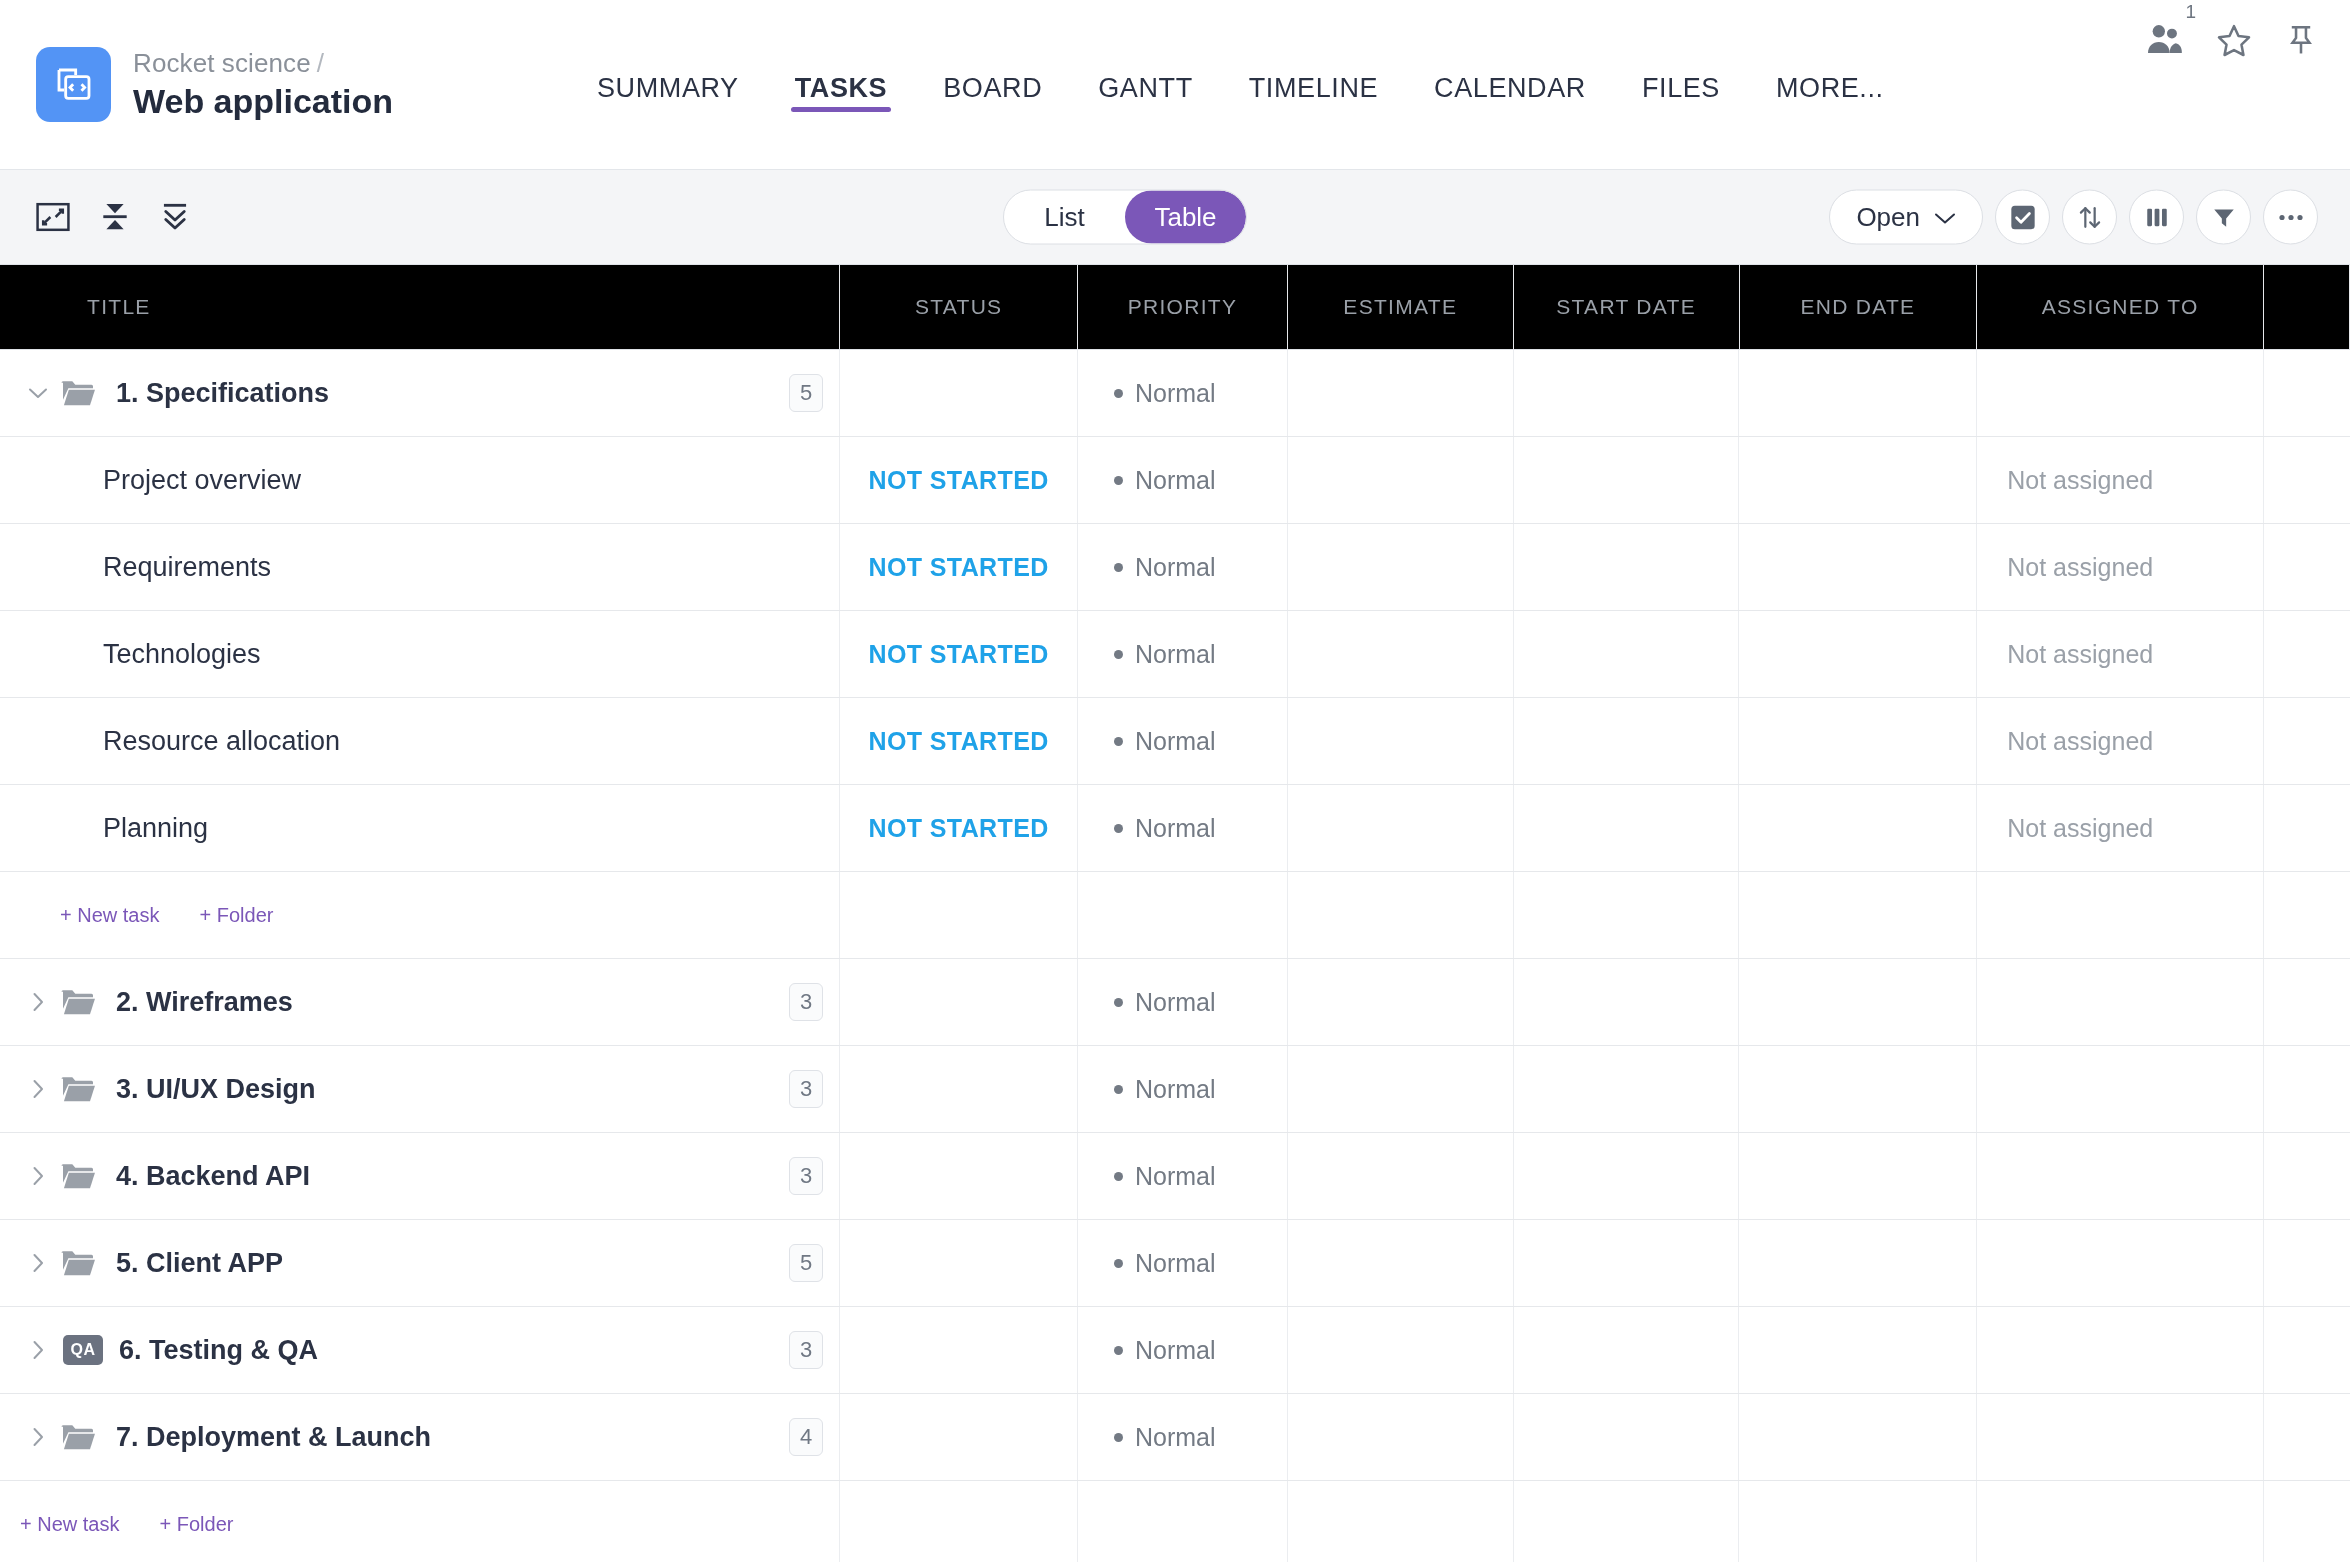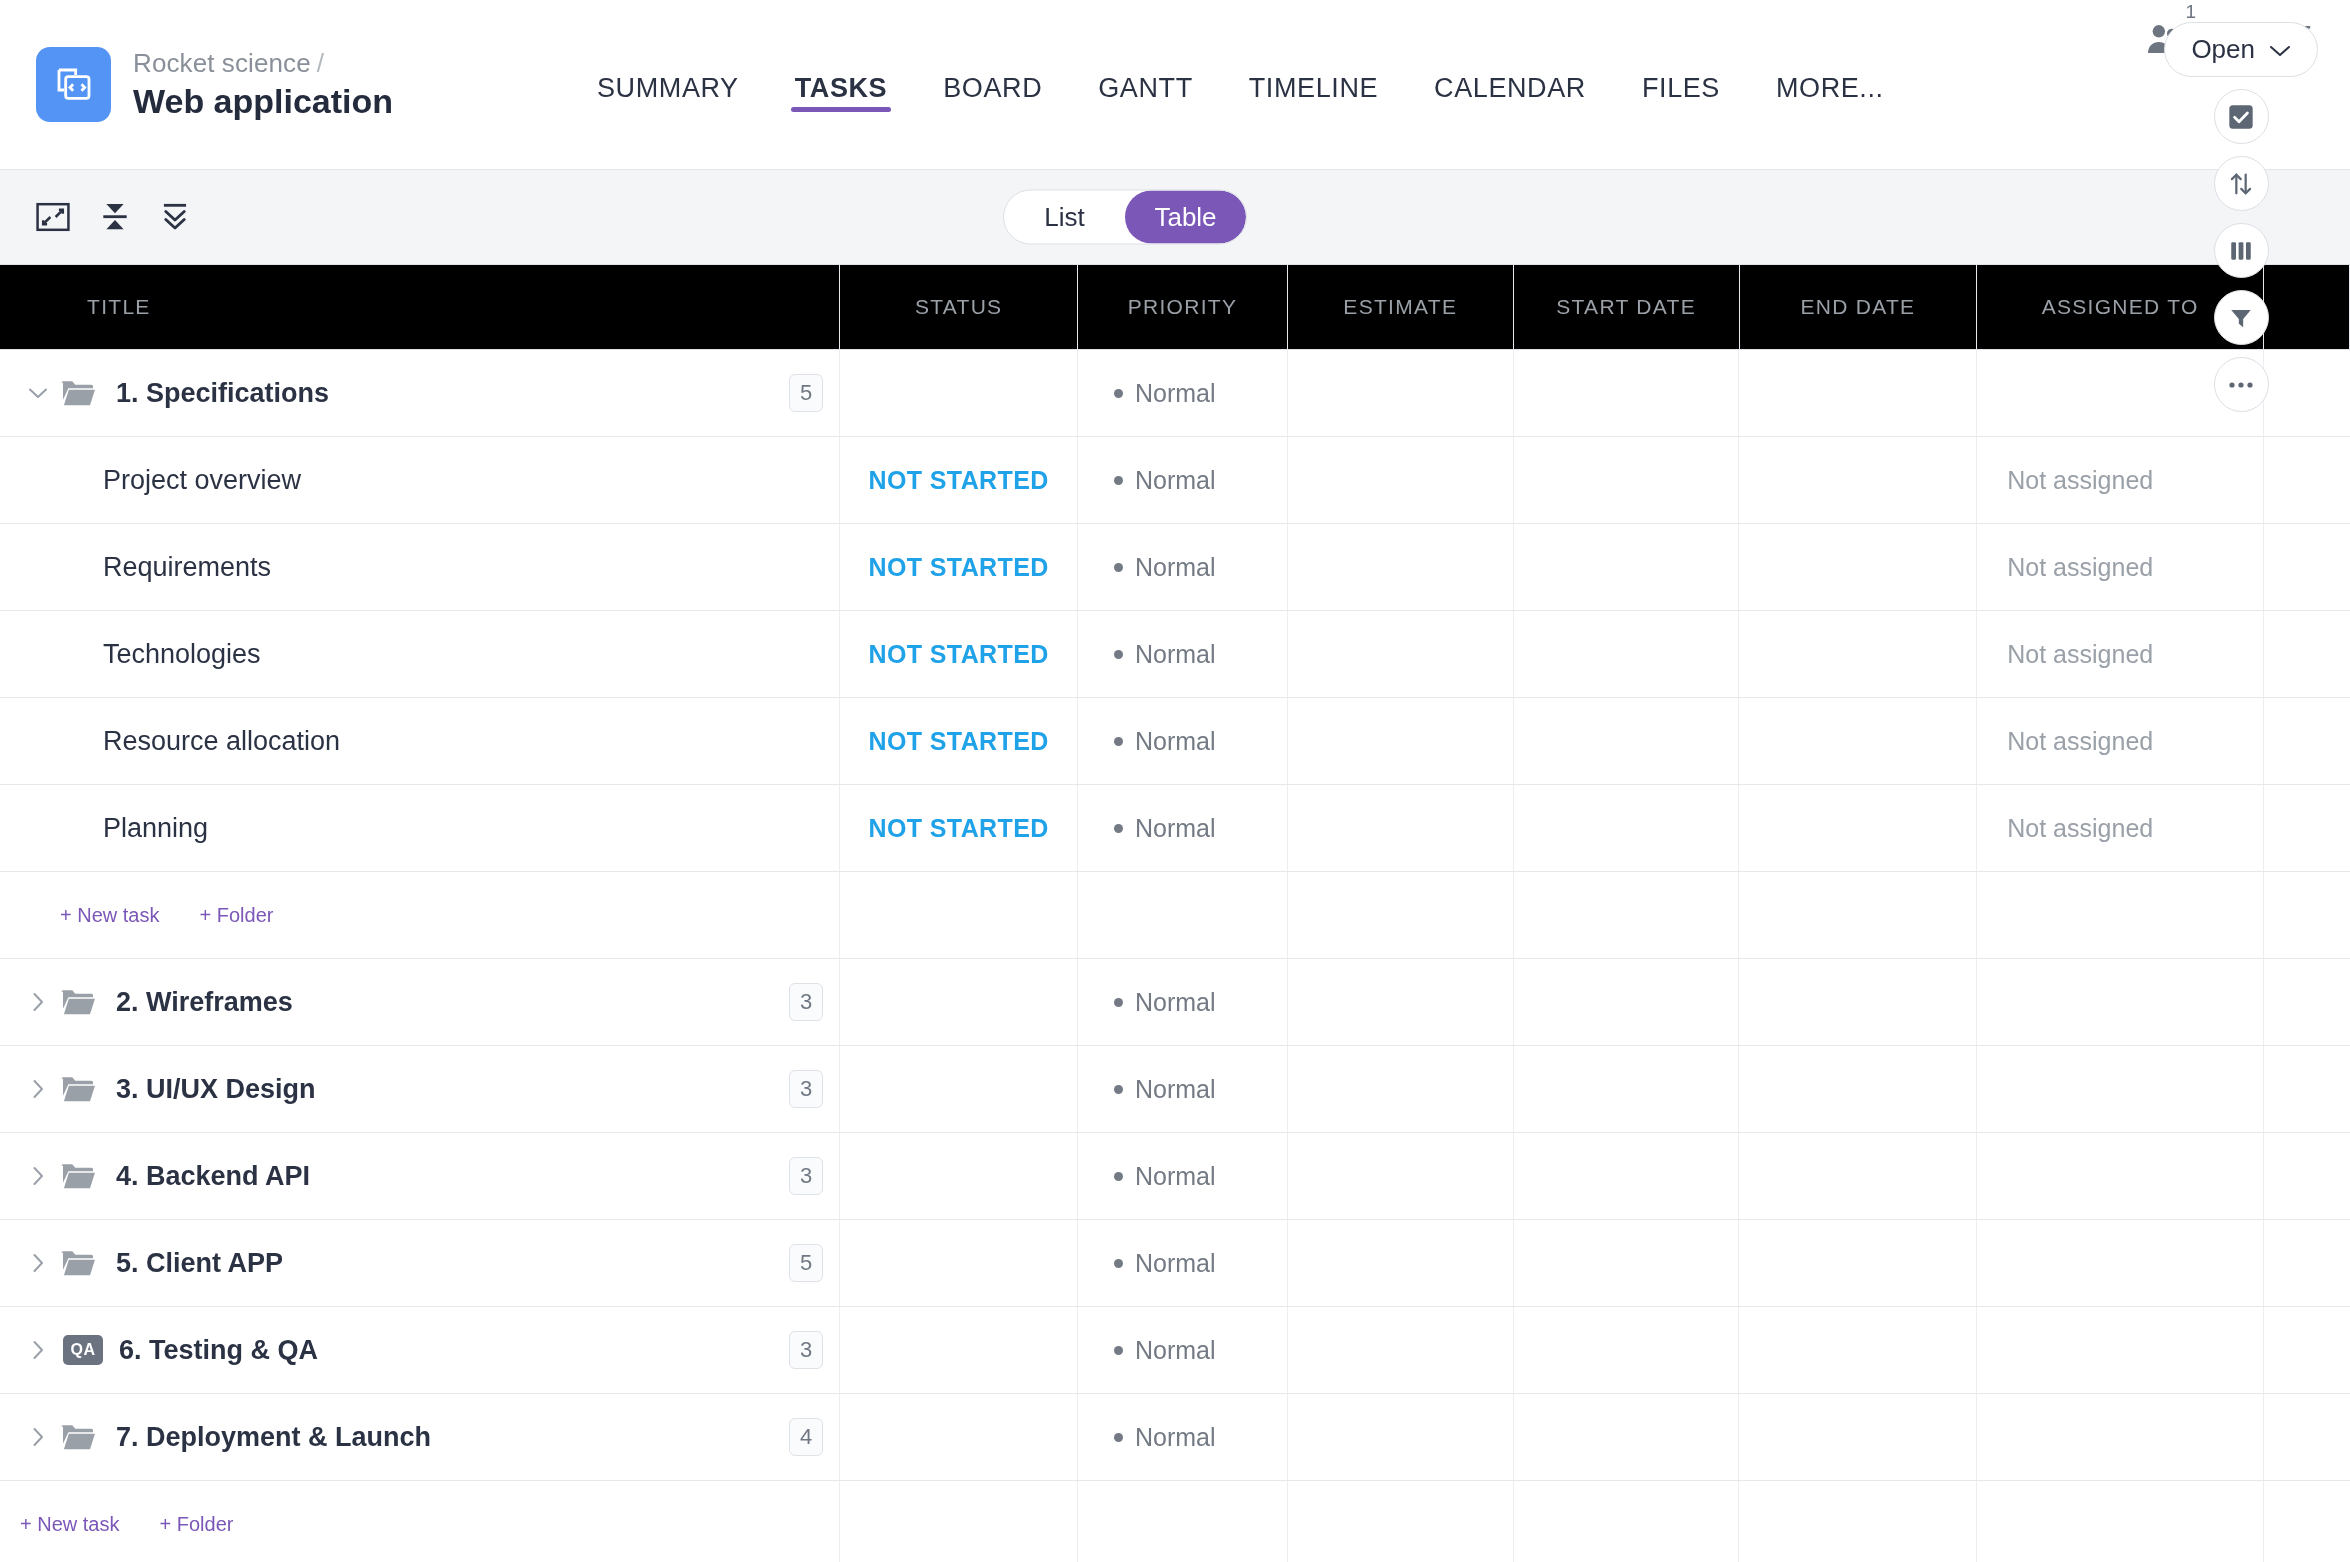--- a/index.html
+++ b/index.html
@@ -146,21 +146,20 @@
   }
 
   .tb-right {
     position: absolute;
     right: 32px;
     top: 50%;
     transform: translateY(-50%);
     display: flex;
     align-items: center;
     gap: 12px;
-    flex-direction: column;
   }
   .pill-btn {
     display: flex; align-items: center; gap: 14px;
     height: 55px;
     padding: 0 26px;
     background: #ffffff;
     border: 1px solid #dcdfe4;
     border-radius: 32px;
     font-size: 26px;
     color: #2b3244;

